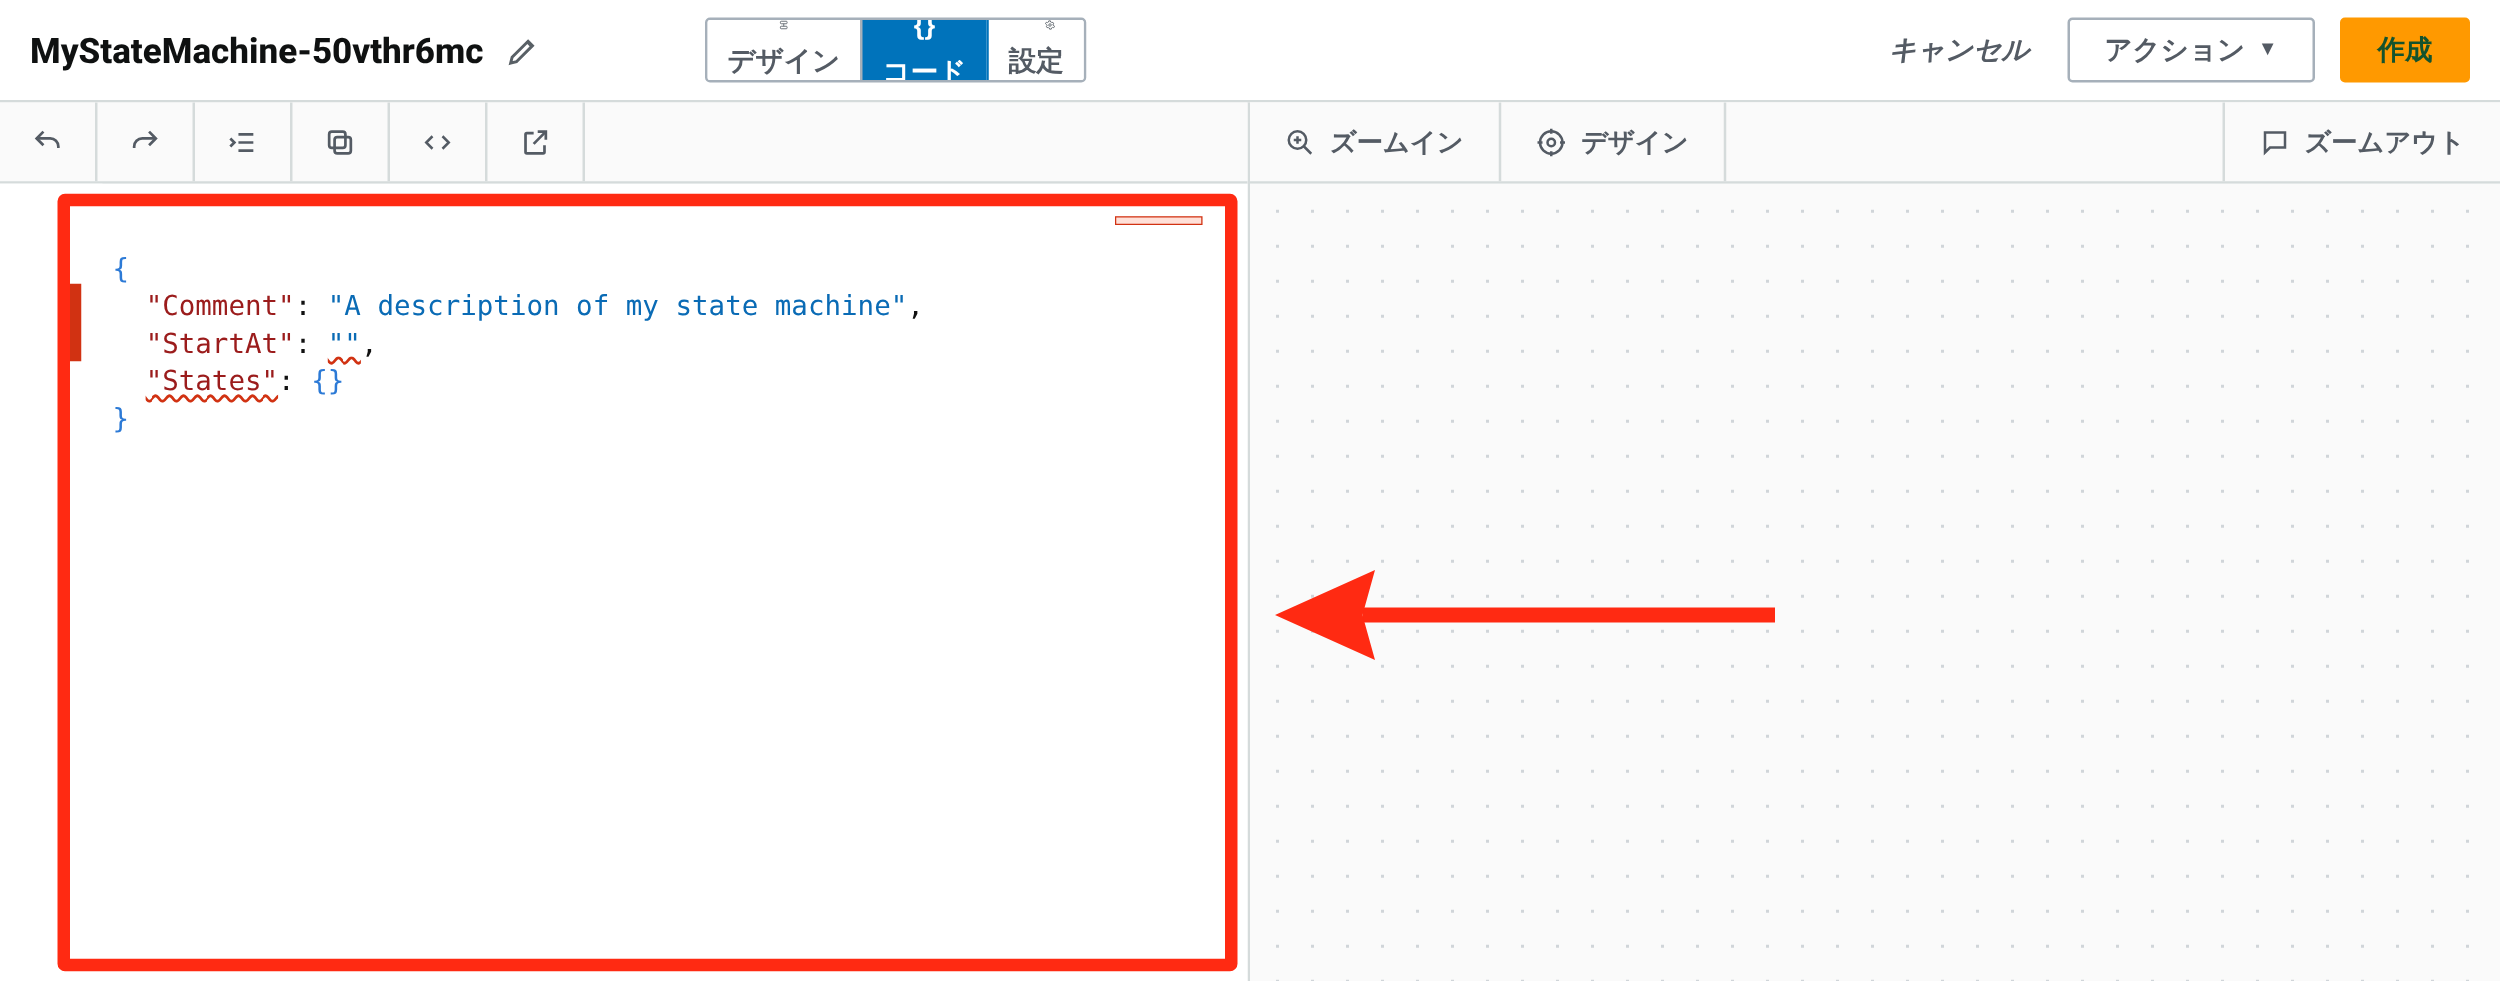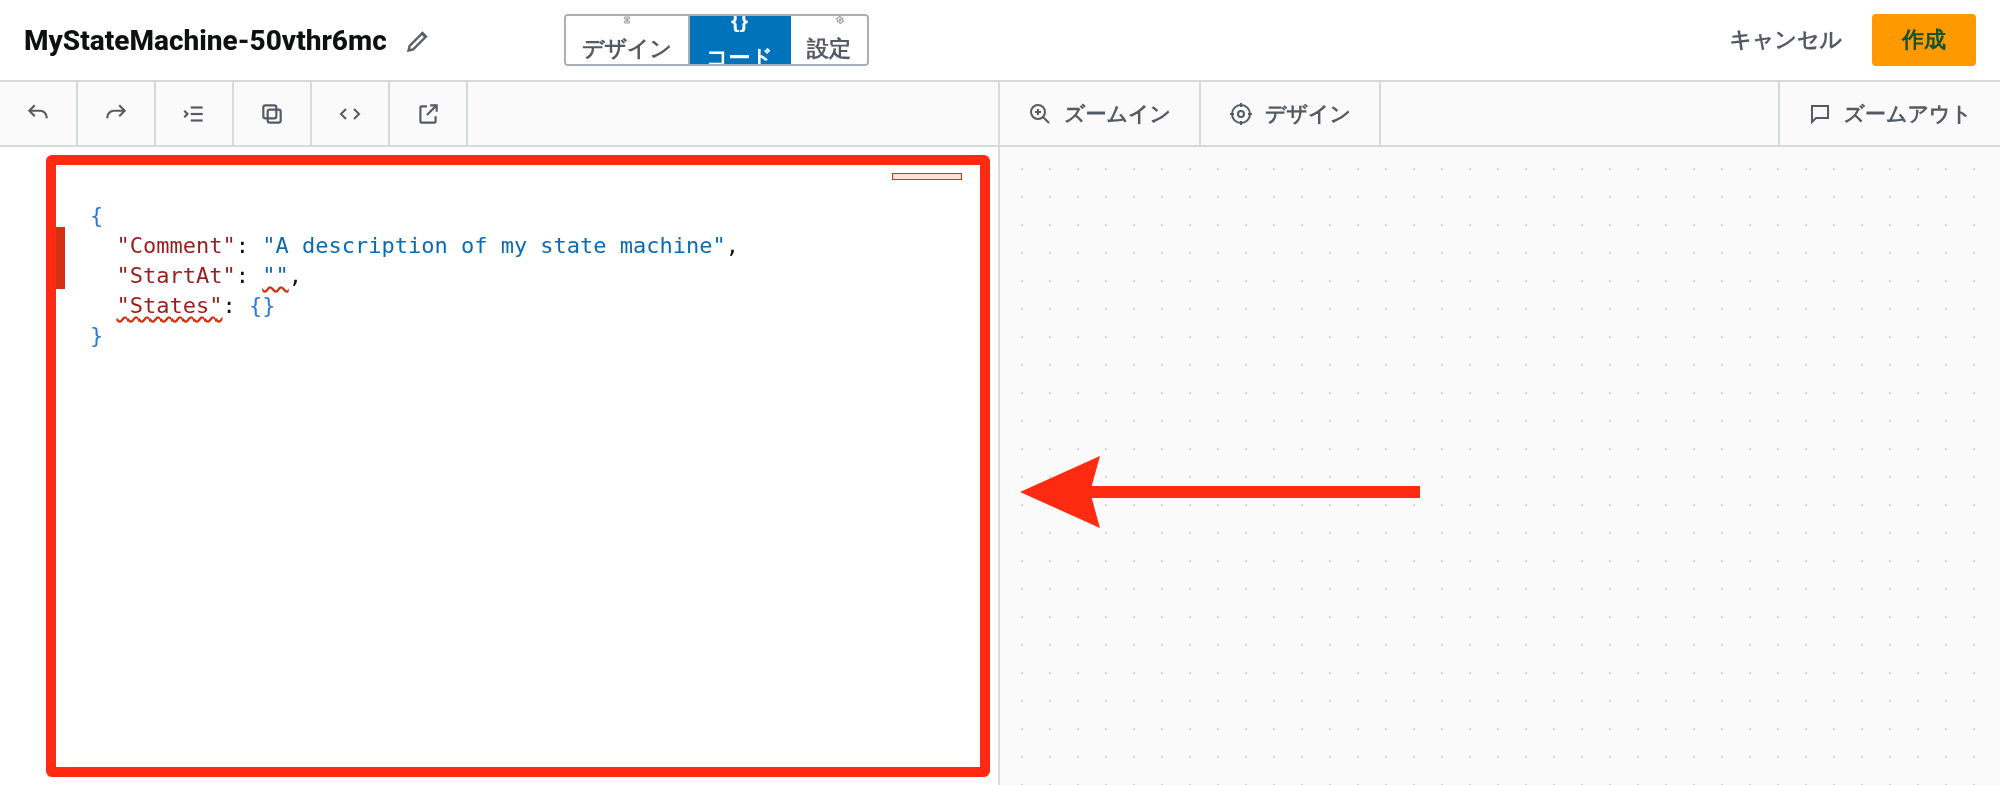--- a/index.html
+++ b/index.html
@@ -65,20 +65,21 @@
   .seg-btn .braces { font-weight: 800; font-size: 22px; }
 
   .spacer { flex: 1; }
 
   .hdr-link {
     color: #545b64;
     font-weight: 700;
     font-size: 22px;
     cursor: pointer;
     padding: 0 10px;
+    font-style: italic;
   }
   .btn {
     display: inline-flex;
     align-items: center;
     justify-content: center;
     gap: 10px;
     border-radius: 4px;
     height: 52px;
     padding: 0 28px;
     font-weight: 700;
@@ -271,20 +272,24 @@
         <path d="M19 12a7 7 0 0 0-.2-1.6l2.1-1.6-2-3.4-2.5 1a7 7 0 0 0-2.8-1.6L13 2h-4l-.6 2.8a7 7 0 0 0-2.8 1.6l-2.5-1-2 3.4 2.1 1.6A7 7 0 0 0 5 12c0 .6.1 1.1.2 1.6l-2.1 1.6 2 3.4 2.5-1a7 7 0 0 0 2.8 1.6L11 22h4l.6-2.8a7 7 0 0 0 2.8-1.6l2.5 1 2-3.4-2.1-1.6c.1-.5.2-1 .2-1.6z"></path>
       </svg>
       <span>設定</span>
     </button>
   </div>
 
   <div class="spacer"></div>
 
   <span class="hdr-link">キャンセル</span>
 
+  <button class="btn btn-outline">
+    <span>アクション</span>
+    <span class="caret">▼</span>
+  </button>
 
   <button class="btn btn-primary">
     <span>作成</span>
   </button>
 </div>
 
 <div class="workrow">
 
   <div class="left-pane">
     <div class="toolbar">

